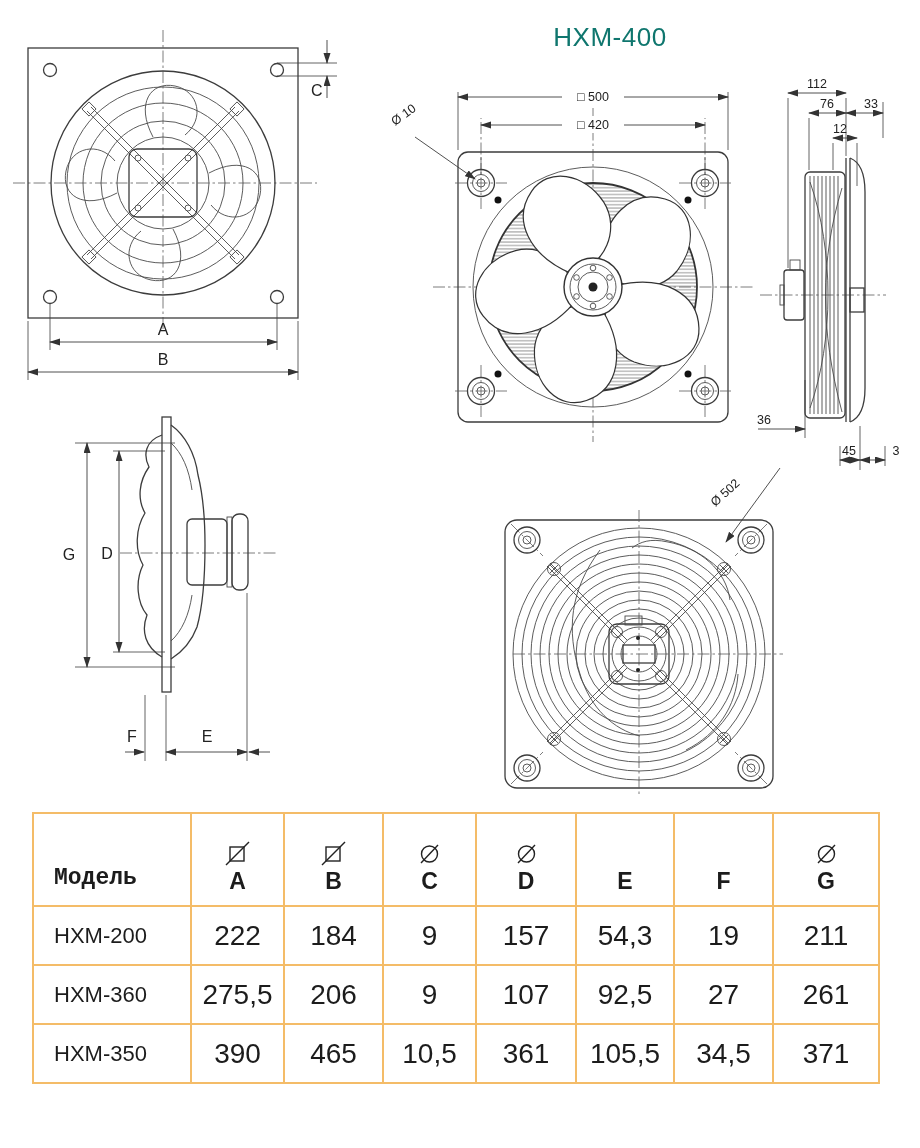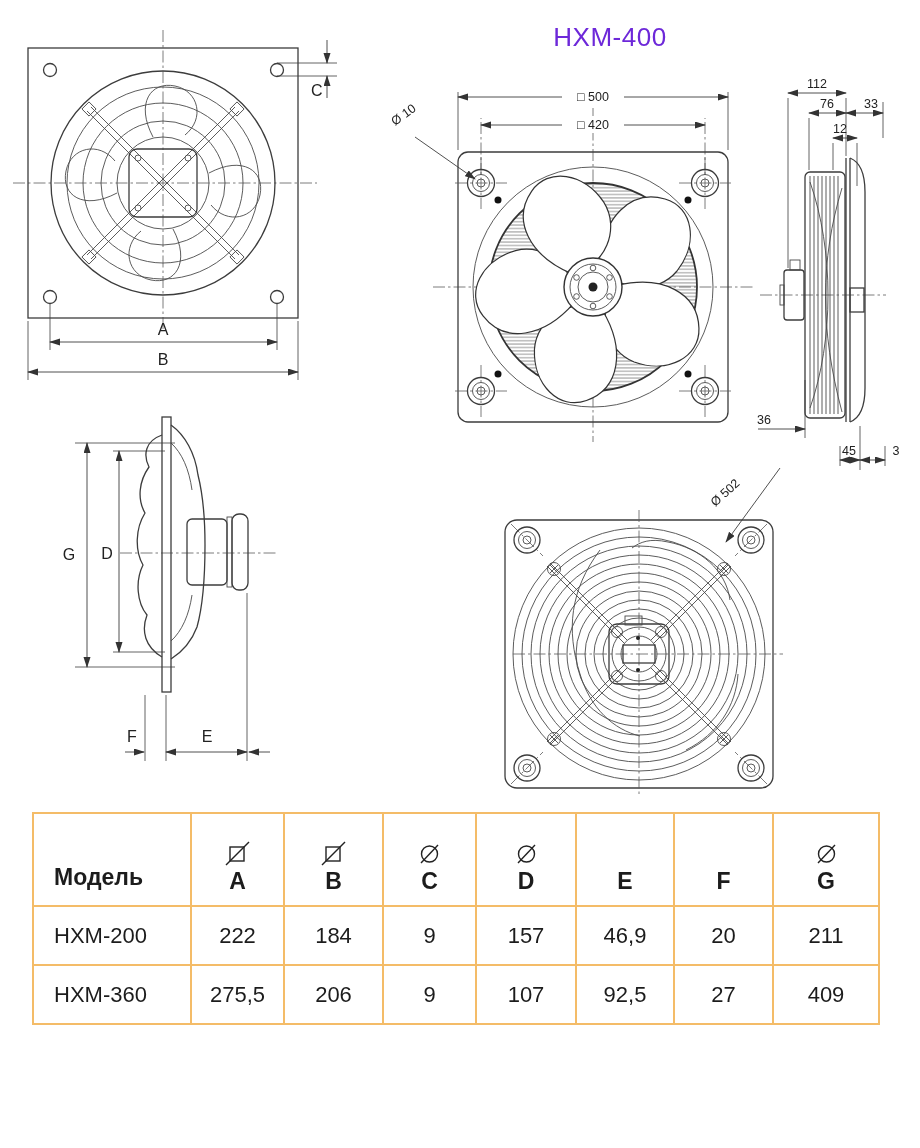--- a/index.html
+++ b/index.html
@@ -7,30 +7,30 @@
   .abs{position:absolute;}
   svg{display:block;}
   svg text{font-family:"Liberation Sans","DejaVu Sans",sans-serif;fill:#222;}
   .ln{fill:none;stroke:#3c3c3c;stroke-width:1.3;}
   .lnt{fill:none;stroke:#4a4a4a;stroke-width:0.9;}
   .cl{fill:none;stroke:#5a5a5a;stroke-width:0.8;stroke-dasharray:12 3 2.5 3;}
   .dl{fill:none;stroke:#3c3c3c;stroke-width:0.9;}
   .ext{fill:none;stroke:#3c3c3c;stroke-width:0.8;}
   text.dim{font-size:12.5px;}
   text.dimL{font-size:16px;}
-  #main-title{left:500px;top:22px;width:220px;text-align:center;font-size:26px;letter-spacing:0.5px;color:#6d28d9;}
+  #main-title{left:500px;top:22px;width:220px;text-align:center;font-size:26px;letter-spacing:0.5px;color:#0f766e;}
   
   table.spec{position:absolute;left:32px;top:812px;border-collapse:collapse;table-layout:fixed;background:#fff;}
   table.spec td,table.spec th{border:2px solid #F4BC68;background:#fff;overflow:hidden;}
-  th.model-h{text-align:left;vertical-align:bottom;padding:0 0 14px 20px;font-size:23px;font-weight:bold;}
+  th.model-h{text-align:left;vertical-align:bottom;padding:0 0 14px 20px;font-size:23px;font-weight:bold;font-family:Liberation Mono, monospace;}
   th.col-h{vertical-align:bottom;padding-bottom:12px;}
   .col-h .sym{height:28px;display:flex;align-items:flex-end;justify-content:center;margin-bottom:3px;}
   .col-letter{font-size:23px;font-weight:bold;line-height:1;}
   td.model-c{text-align:left;padding-left:20px;font-size:22px;height:55px;}
-  td.val-c{text-align:center;font-size:22px;height:55px;margin-top:10px;}
+  td.val-c{text-align:center;font-size:28px;height:55px;margin-top:10px;}
 </style>
 </head>
 <body>
 
 <div id="main-title" class="abs">HXM-400</div>
 
 <svg class="abs" style="left:5px;top:18px" width="360" height="380" viewBox="0 0 360 380">
   <defs>
     <marker id="a1" markerWidth="11" markerHeight="8" refX="10" refY="3.5" orient="auto-start-reverse" markerUnits="userSpaceOnUse">
       <path d="M0,0L11,3.5L0,7Z" fill="#333"></path>
@@ -472,28 +472,38 @@
       </div>
       <div class="col-letter">G</div>
     </th>
   </tr>
   <tr>
     <td class="model-c">HXM-200</td>
     <td class="val-c">222</td>
     <td class="val-c">184</td>
     <td class="val-c">9</td>
     <td class="val-c">157</td>
-    <td class="val-c">46,9</td>
-    <td class="val-c">20</td>
+    <td class="val-c">54,3</td>
+    <td class="val-c">19</td>
     <td class="val-c">211</td>
   </tr>
   <tr>
     <td class="model-c">HXM-360</td>
     <td class="val-c">275,5</td>
     <td class="val-c">206</td>
     <td class="val-c">9</td>
     <td class="val-c">107</td>
     <td class="val-c">92,5</td>
     <td class="val-c">27</td>
-    <td class="val-c">409</td>
+    <td class="val-c">261</td>
+  </tr>
+  <tr>
+    <td class="model-c">HXM-350</td>
+    <td class="val-c">390</td>
+    <td class="val-c">465</td>
+    <td class="val-c">10,5</td>
+    <td class="val-c">361</td>
+    <td class="val-c">105,5</td>
+    <td class="val-c">34,5</td>
+    <td class="val-c">371</td>
   </tr>
 </tbody>
   </table>
 
 </body></html>

